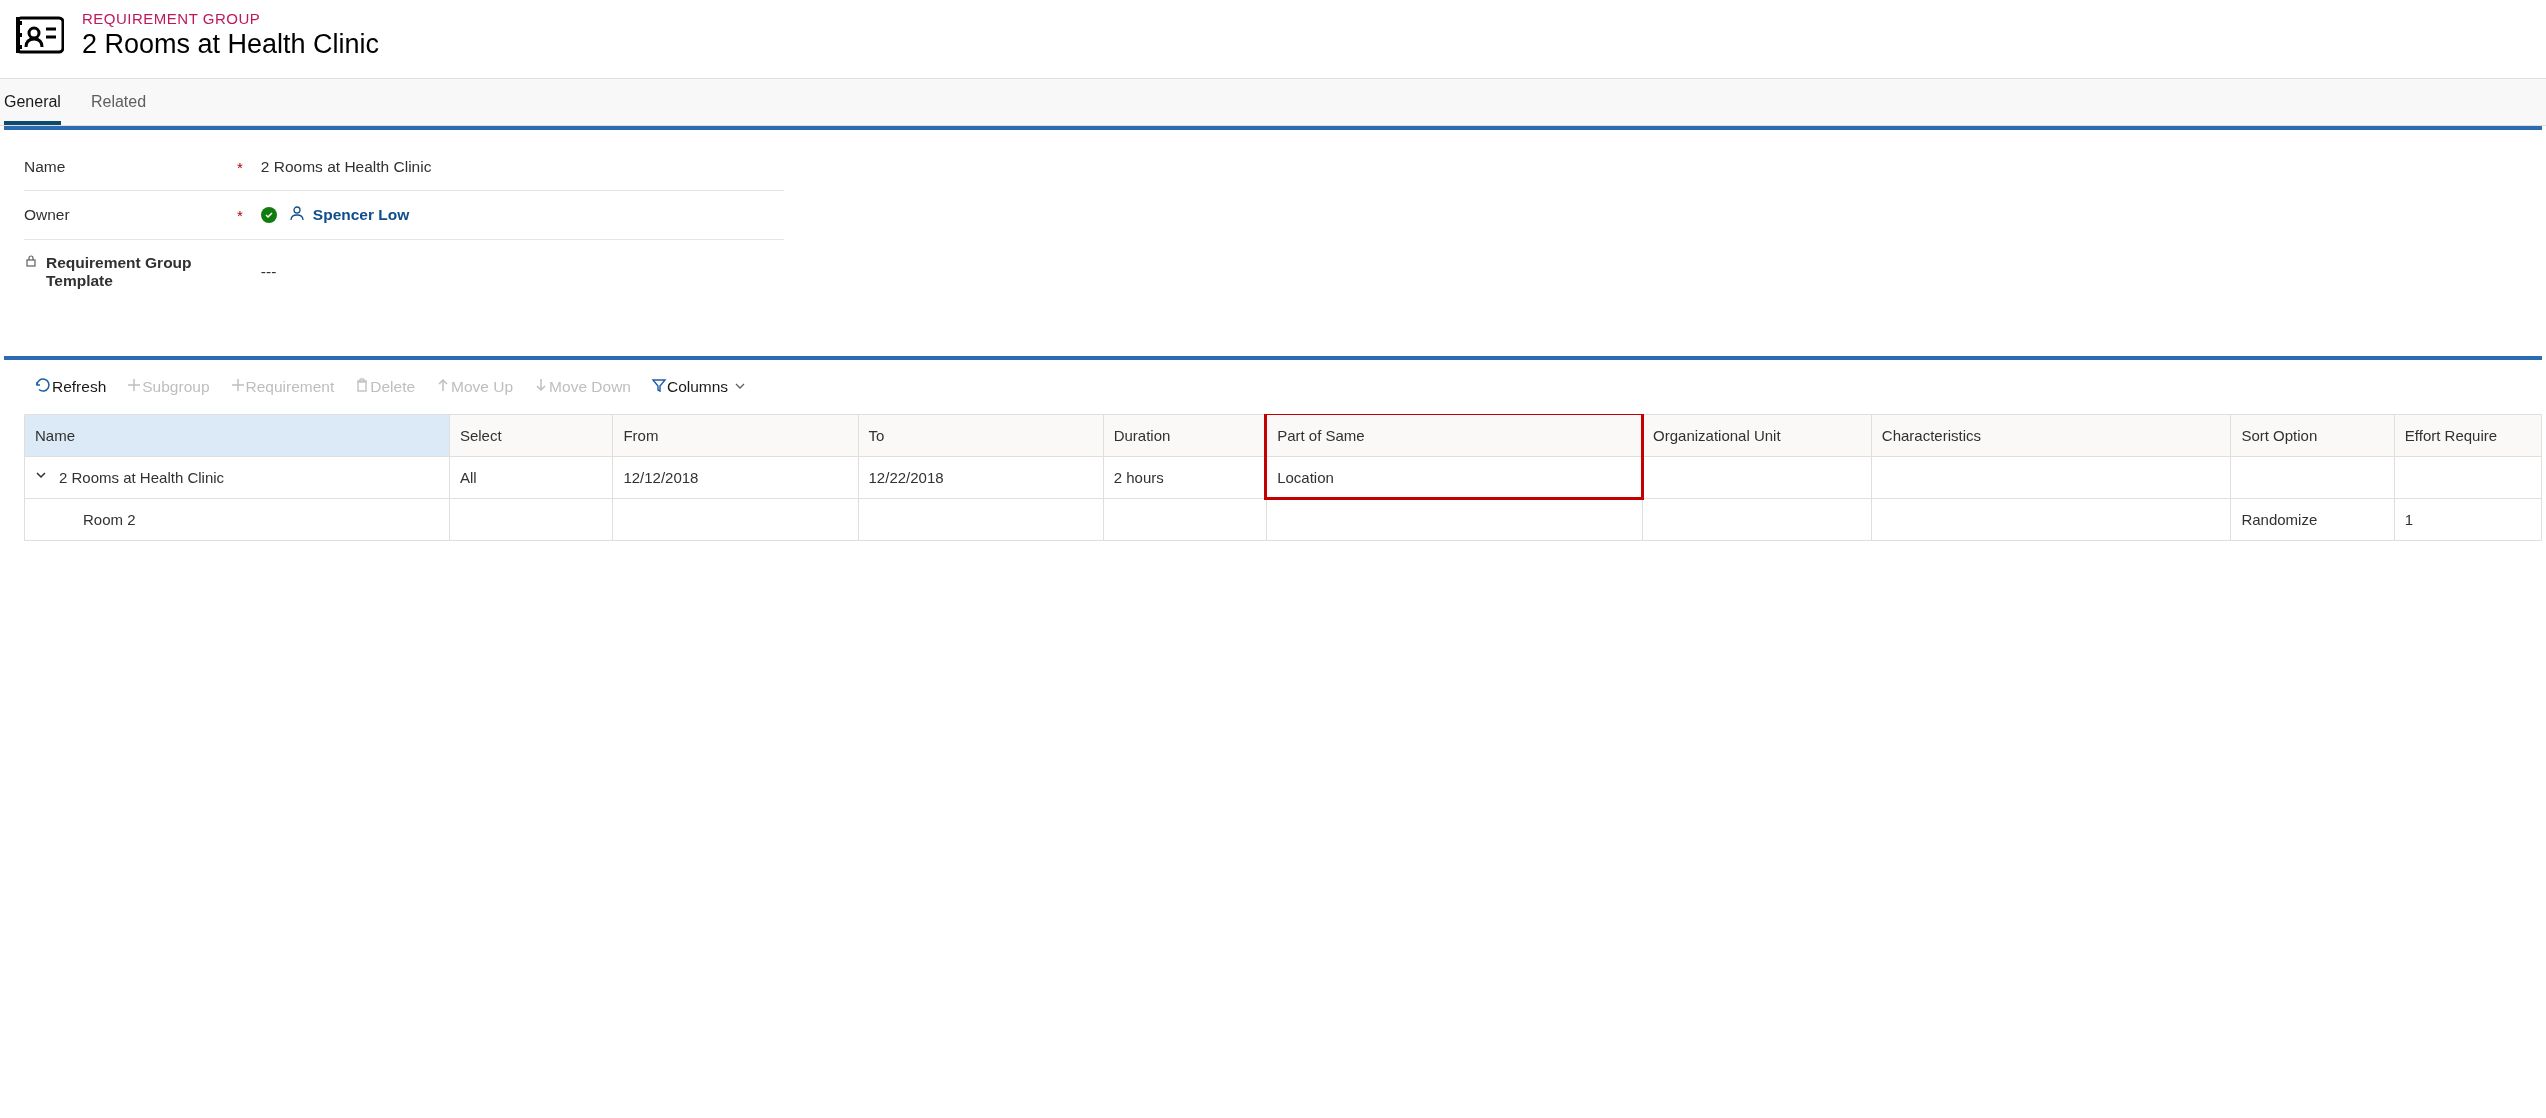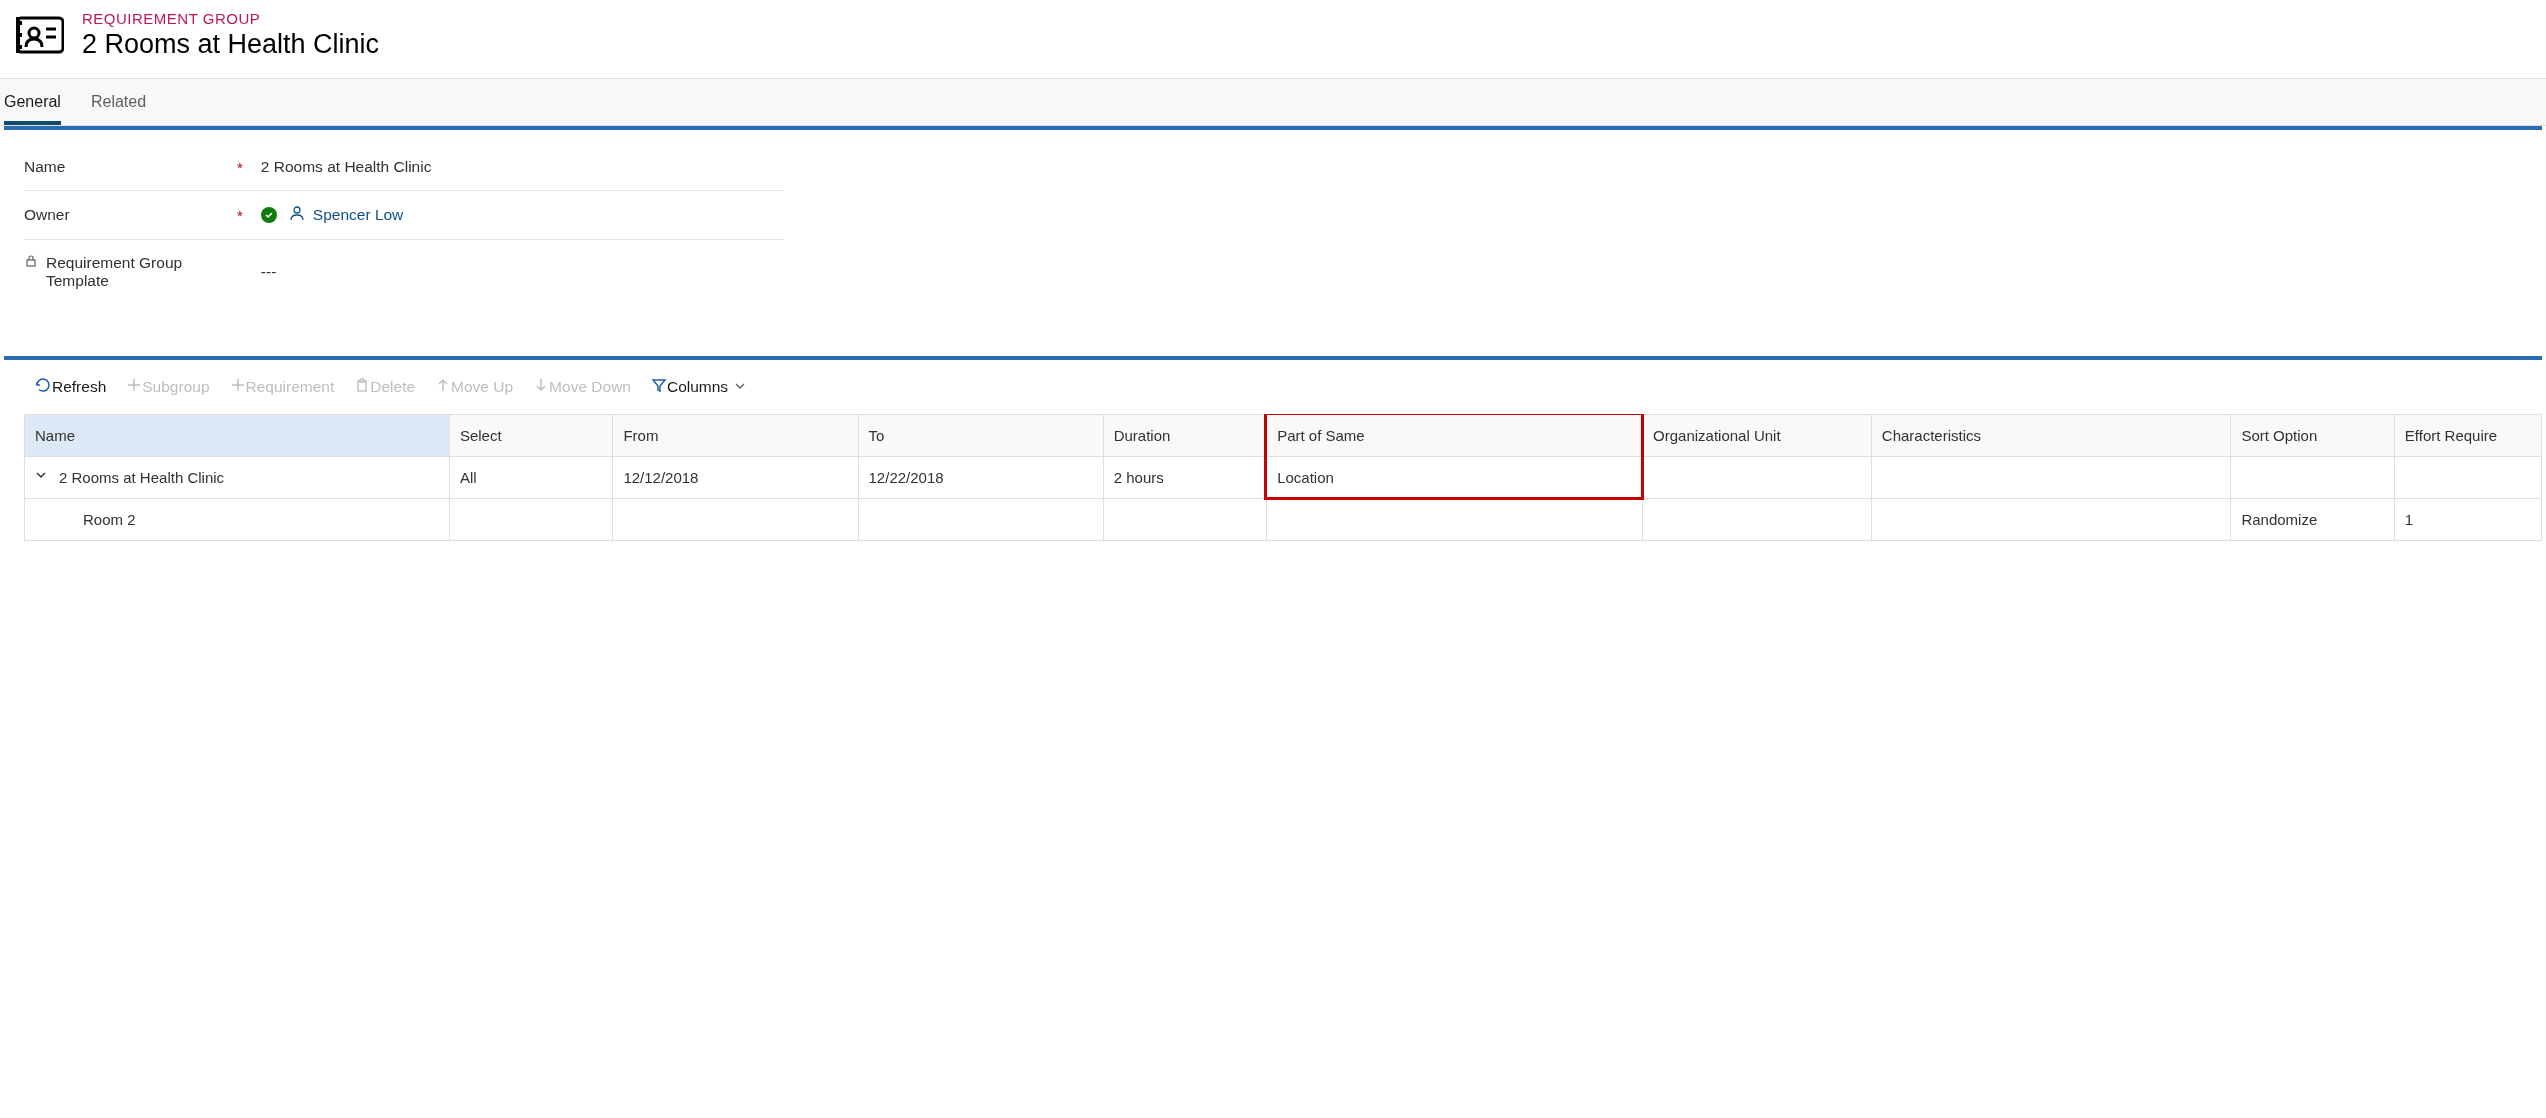--- a/index.html
+++ b/index.html
@@ -19,21 +19,21 @@
 
   
   .section { border-top: 4px solid #2b6bb2; margin: 0 4px; padding: 14px 20px 30px 20px; }
   .form-row { display: flex; align-items: center; border-bottom: 1px solid #e7e5e3; padding: 14px 0 14px 0; max-width: 760px; }
   .form-row:last-child { border-bottom: none; }
   .form-label-col { width: 205px; display: flex; align-items: flex-start; }
   .form-label { font-size: 15.5px; color: #323130; }
   .req-star { color: #a80000; margin-left: 8px; margin-right: 18px; font-size: 15px; }
   .form-value-col { flex: 1; display: flex; align-items: center; gap: 8px; font-size: 15.5px; }
   .lock-icon { margin-right: 8px; color: #605e5c; }
-  .user-link { color: #0f4e8a; font-weight: 400; }
+  .user-link { color: #0f4e8a; font-weight: 700; }
   .check-circle { width:16px; height:16px; border-radius:50%; background:#107c10; display:inline-flex; align-items:center; justify-content:center; color:#fff; font-size:11px; margin-right:4px;}
   .user-icon { color:#0f4e8a; }
 
   
   .grid-section { border-top: 4px solid #2b6bb2; margin: 22px 4px 0 4px; }
   .toolbar { display: flex; align-items: center; gap: 20px; padding: 16px 30px; }
   .tb-btn { display: inline-flex; align-items: center; font-size: 15.5px; cursor: pointer; color: #1b1a19; }
   .tb-btn.disabled { color: #c0bebc; cursor: default; }
   .tb-btn svg { flex-shrink: 0; }
   .tb-icon-blue { color: #1f5ea8; }
@@ -124,21 +124,21 @@
   </div>
 
   <div class="form-row">
     <div class="form-label-col">
       <span class="lock-icon">
         <svg width="14" height="14" viewBox="0 0 14 14">
             <rect x="3" y="6" width="8" height="6" fill="none" stroke="#605e5c" stroke-width="1.2"></rect>
             <path d="M5 6 V4 a2 2 0 0 1 4 0 V6" fill="none" stroke="#605e5c" stroke-width="1.2"></path>
           </svg>
       </span>
-      <span class="form-label" style="max-width:160px; white-space:normal;">Requirement Group Template</span>
+      <span class="form-label" style="max-width:160px; white-space:normal;font-weight:bold;">Requirement Group Template</span>
     </div>
     <span class="req-star" style="visibility:hidden">*</span>
     <div class="form-value-col">
       <span>---</span>
     </div>
   </div>
 
 </div>
 
 <div class="grid-section">

